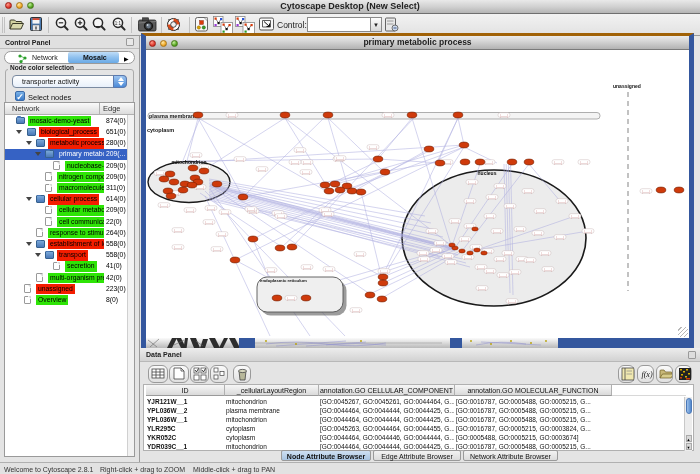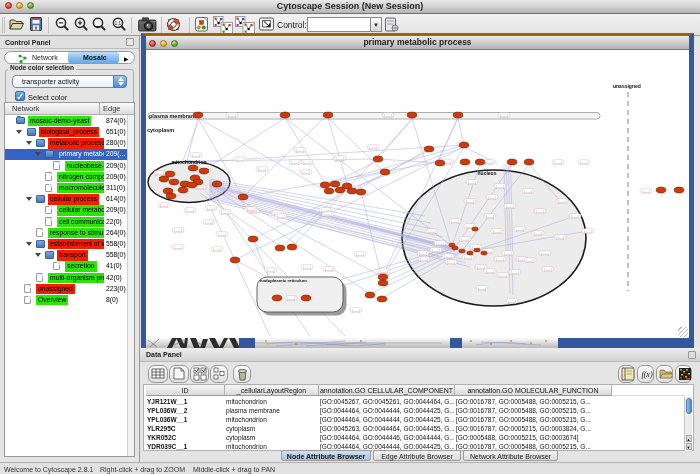--- a/index.html
+++ b/index.html
@@ -74,21 +74,21 @@
 .btab{position:absolute;top:0;height:11px;font-size:7px;color:#111;text-align:center;line-height:11px;background:linear-gradient(#f2f2f2,#dcdcdc);border:1px solid #9a9a9a;border-radius:2px}
 .btab.sel{background:linear-gradient(#cfe0f2,#a8c4e2);font-weight:bold}
 #statusbar{left:0;top:462px;width:700px;height:12px;background:#e2e2e2;border-top:1px solid #b0b0b0;font-size:7px;color:#333}
 #statusbar span{position:absolute;top:3px}
 </style></head>
 <body>
 <div class="abs" id="titlebar">
     <div class="abs tl" id="tl-r"></div>
     <div class="abs tl" id="tl-y"></div>
     <div class="abs tl" id="tl-g"></div>
-    <div class="title">Cytoscape Session (New Session)</div>
+    <div class="title">Cytoscape Desktop (New Select)</div>
   </div>
 <div class="abs" id="toolbar">
 <div class="tsep" style="left:2px"></div>
     <div class="tsep" style="left:4px"></div>
     <svg class="tico" style="left:9px;top:3px" width="15" height="15">
       <path d="M1 12 L1 4 Q1 3 2 3 L5.5 3 L7 4.5 L12 4.5 Q13 4.5 13 5.5 L13 6.5" fill="#d0d0a0" stroke="#3a3a28" stroke-width="1"></path>
       <path d="M1 12 L3.5 6.5 L14.5 6.5 L12 12 Z" fill="#d8d8ac" stroke="#3a3a28" stroke-width="1"></path>
     </svg>
     <svg class="tico" style="left:30px;top:3px" width="13" height="15">
       <rect x="0.5" y="0.5" width="11" height="13" rx="1" fill="#4a7ab0" stroke="#222" stroke-width="0.9"></rect>
@@ -211,21 +211,21 @@
       </svg>
 </div>
 <div id="groupbox"></div>
     <div id="grouplbl">Node color selection</div>
 <div id="combo">transporter activity</div>
     <div id="combocap">
       <div class="u"></div>
       <div class="d"></div>
     </div>
 <div id="cbx">✓</div>
-    <div id="cbxlbl">Select color</div>
+    <div id="cbxlbl">Select nodes</div>
 <div id="treebox">
 <div id="treehdr">
         <span class="c1">Network</span>
         <span class="sep"></span>
         <span class="c2">Edge</span>
       </div>
 <div class="trow" style="top:12.5px">
         <div class="fold" style="left:11px"></div>
         <span class="hl g" style="left:23px;max-width:76px">mosaic-demo-yeast</span>
         <span class="cnt">874(0)</span>

